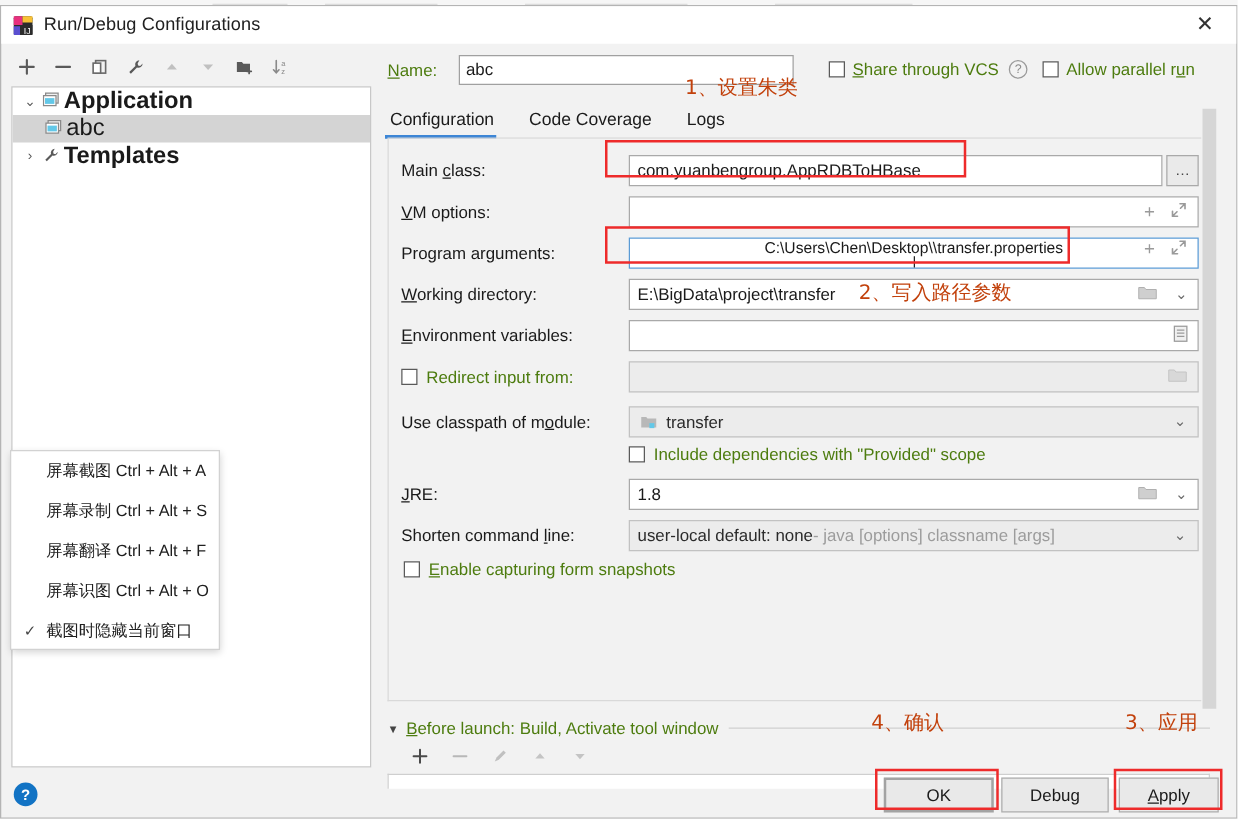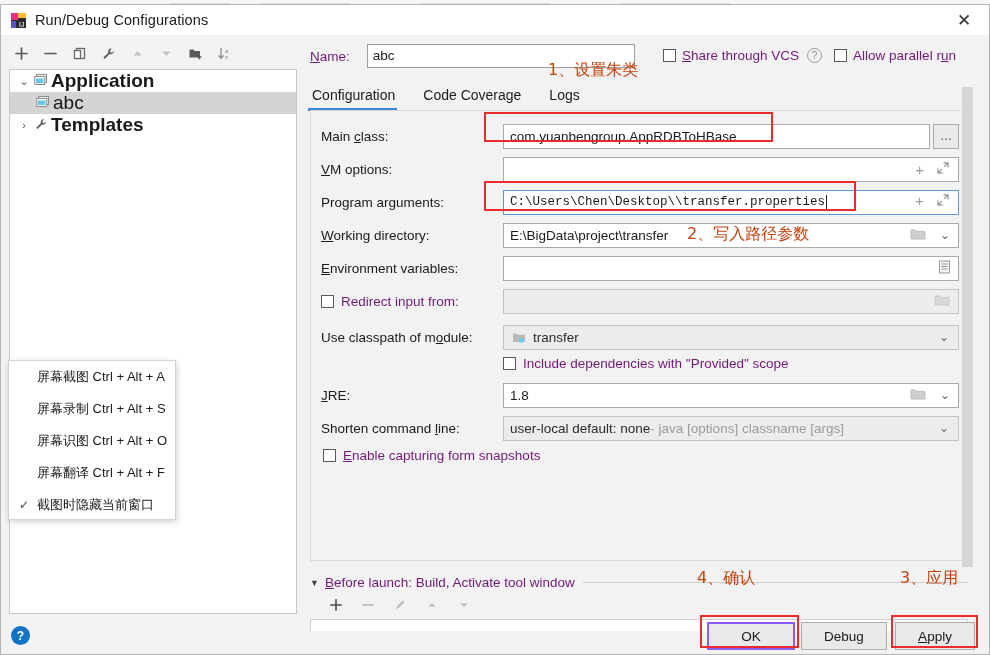--- a/index.html
+++ b/index.html
@@ -62,21 +62,21 @@
   .tree-row { height: 22px; display: flex; align-items: center; padding-left: 4px; cursor: default;}
   .tree-row.selected { background: #d4d4d4; }
   .tw { width: 20px; display: flex; align-items:center; justify-content:center; color:#555; font-size: 11px;}
   .tree-label { font-size: 19px; margin-left: 3px; }
   .tree-label.bold { font-weight: 700; }
 
   
   .right { position: absolute; left: 305px; top: 30px; width: 672px; height: 615px; }
 
   .name-row { position: absolute; left: 4px; top: 9px; width: 660px; height: 24px; display: flex; align-items: center; }
-  .lbl { font-size: 13.5px; color: #701a75; }
+  .lbl { font-size: 13.5px; color: #4d7c0f; }
   .u { text-decoration: underline; }
   .name-input {
     width: 268px; height: 24px; margin-left: 17px;
     border: 1px solid #a0a0a0; background: #fff;
     font-size: 13.5px; padding: 0 5px; line-height: 22px; color:#1a1a1a;
     font-family: "Liberation Sans", sans-serif;
   }
   .cbx {
     width: 13px; height: 13px; border: 1px solid #5a5a5a; background: #fff;
     display: inline-block; flex: none;
@@ -102,21 +102,21 @@
   }
   .frow { position: absolute; left: 10px; height: 26px; display: flex; align-items: center; }
   .flabel { width: 182px; font-size: 13.5px; color: #1a1a1a; flex: none; }
   .fctl { position: relative; height: 25px; display: flex; align-items: center; }
   .inp {
     height: 25px; border: 1px solid #a9a9a9; background: #fff;
     font-size: 13.5px; padding: 0 6px; display: flex; align-items: center; color: #1a1a1a;
   }
   .inp.grey { background: #ececec; border-color: #c2c2c2; color:#2b2b2b;}
   .inp.focus { border-color: #5b9bd5; }
-  .mono { font-family: Liberation Mono, monospace; font-size: 12.5px; }
+  .mono { font-family: Liberation Sans, sans-serif; font-size: 12.5px; flex-direction: column; }
   .btn-sq {
     width: 26px; height: 25px; border: 1px solid #a9a9a9; background: #eaeaea;
     display:flex; align-items:center; justify-content:center; font-size: 12px; color:#444;
     margin-left: 3px;
   }
 
   
   .cbrow { position: absolute; display: flex; align-items: center; }
   .cbrow .lbl { margin-left: 7px; font-size: 13.5px; }
 
@@ -128,21 +128,21 @@
   .bl-toolbar { display: flex; align-items: center; margin-top: 3px; margin-left: 10px; height: 24px;}
   .bl-btn { width: 32px; height: 22px; display:flex; align-items:center; justify-content:center;}
   .bl-list { margin-top: 2px; height: 12px; border: 1px solid #cfcfcf; border-bottom:none; background: #fff; }
 
   
   .dlg-btn {
     position: absolute; height: 28px; border: 1px solid #adadad; background: #e9e9e9;
     display: flex; align-items: center; justify-content: center;
     font-size: 13.5px; color: #1a1a1a; cursor: default;
   }
-  .dlg-btn.default { border: 2px solid #8b5cf6; }
+  .dlg-btn.default { border: 2px solid #a3a3a3; }
   .help-btn {
     position: absolute; left: 10px; top: 621px; width: 19px; height: 19px; border-radius: 50%;
     background: #1273c4; color: #fff; font-size: 12px; font-weight: 700;
     display: flex; align-items: center; justify-content: center; cursor: default;
   }
 
   
   .vscroll { position: absolute; right: 4px; top: 42px; width: 13px; height: 500px; background: #f2f2f2; }
   .vscroll .thumb { position: absolute; left: 1px; top: 10px; width: 11px; height: 480px; background: #d6d6d6; }
 
@@ -497,25 +497,25 @@
     <div class="ctx-item">
       <span class="ctx-check"></span>
       <span class="ctx-text">屏幕截图 Ctrl + Alt + A</span>
     </div>
     <div class="ctx-item">
       <span class="ctx-check"></span>
       <span class="ctx-text">屏幕录制 Ctrl + Alt + S</span>
     </div>
     <div class="ctx-item">
       <span class="ctx-check"></span>
-      <span class="ctx-text">屏幕识图 Ctrl + Alt + O</span>
+      <span class="ctx-text">屏幕翻译 Ctrl + Alt + F</span>
     </div>
     <div class="ctx-item">
       <span class="ctx-check"></span>
-      <span class="ctx-text">屏幕翻译 Ctrl + Alt + F</span>
+      <span class="ctx-text">屏幕识图 Ctrl + Alt + O</span>
     </div>
     <div class="ctx-item">
       <span class="ctx-check">✓</span>
       <span class="ctx-text">截图时隐藏当前窗口</span>
     </div>
   </div>
 
 </div>
 
 </body></html>

